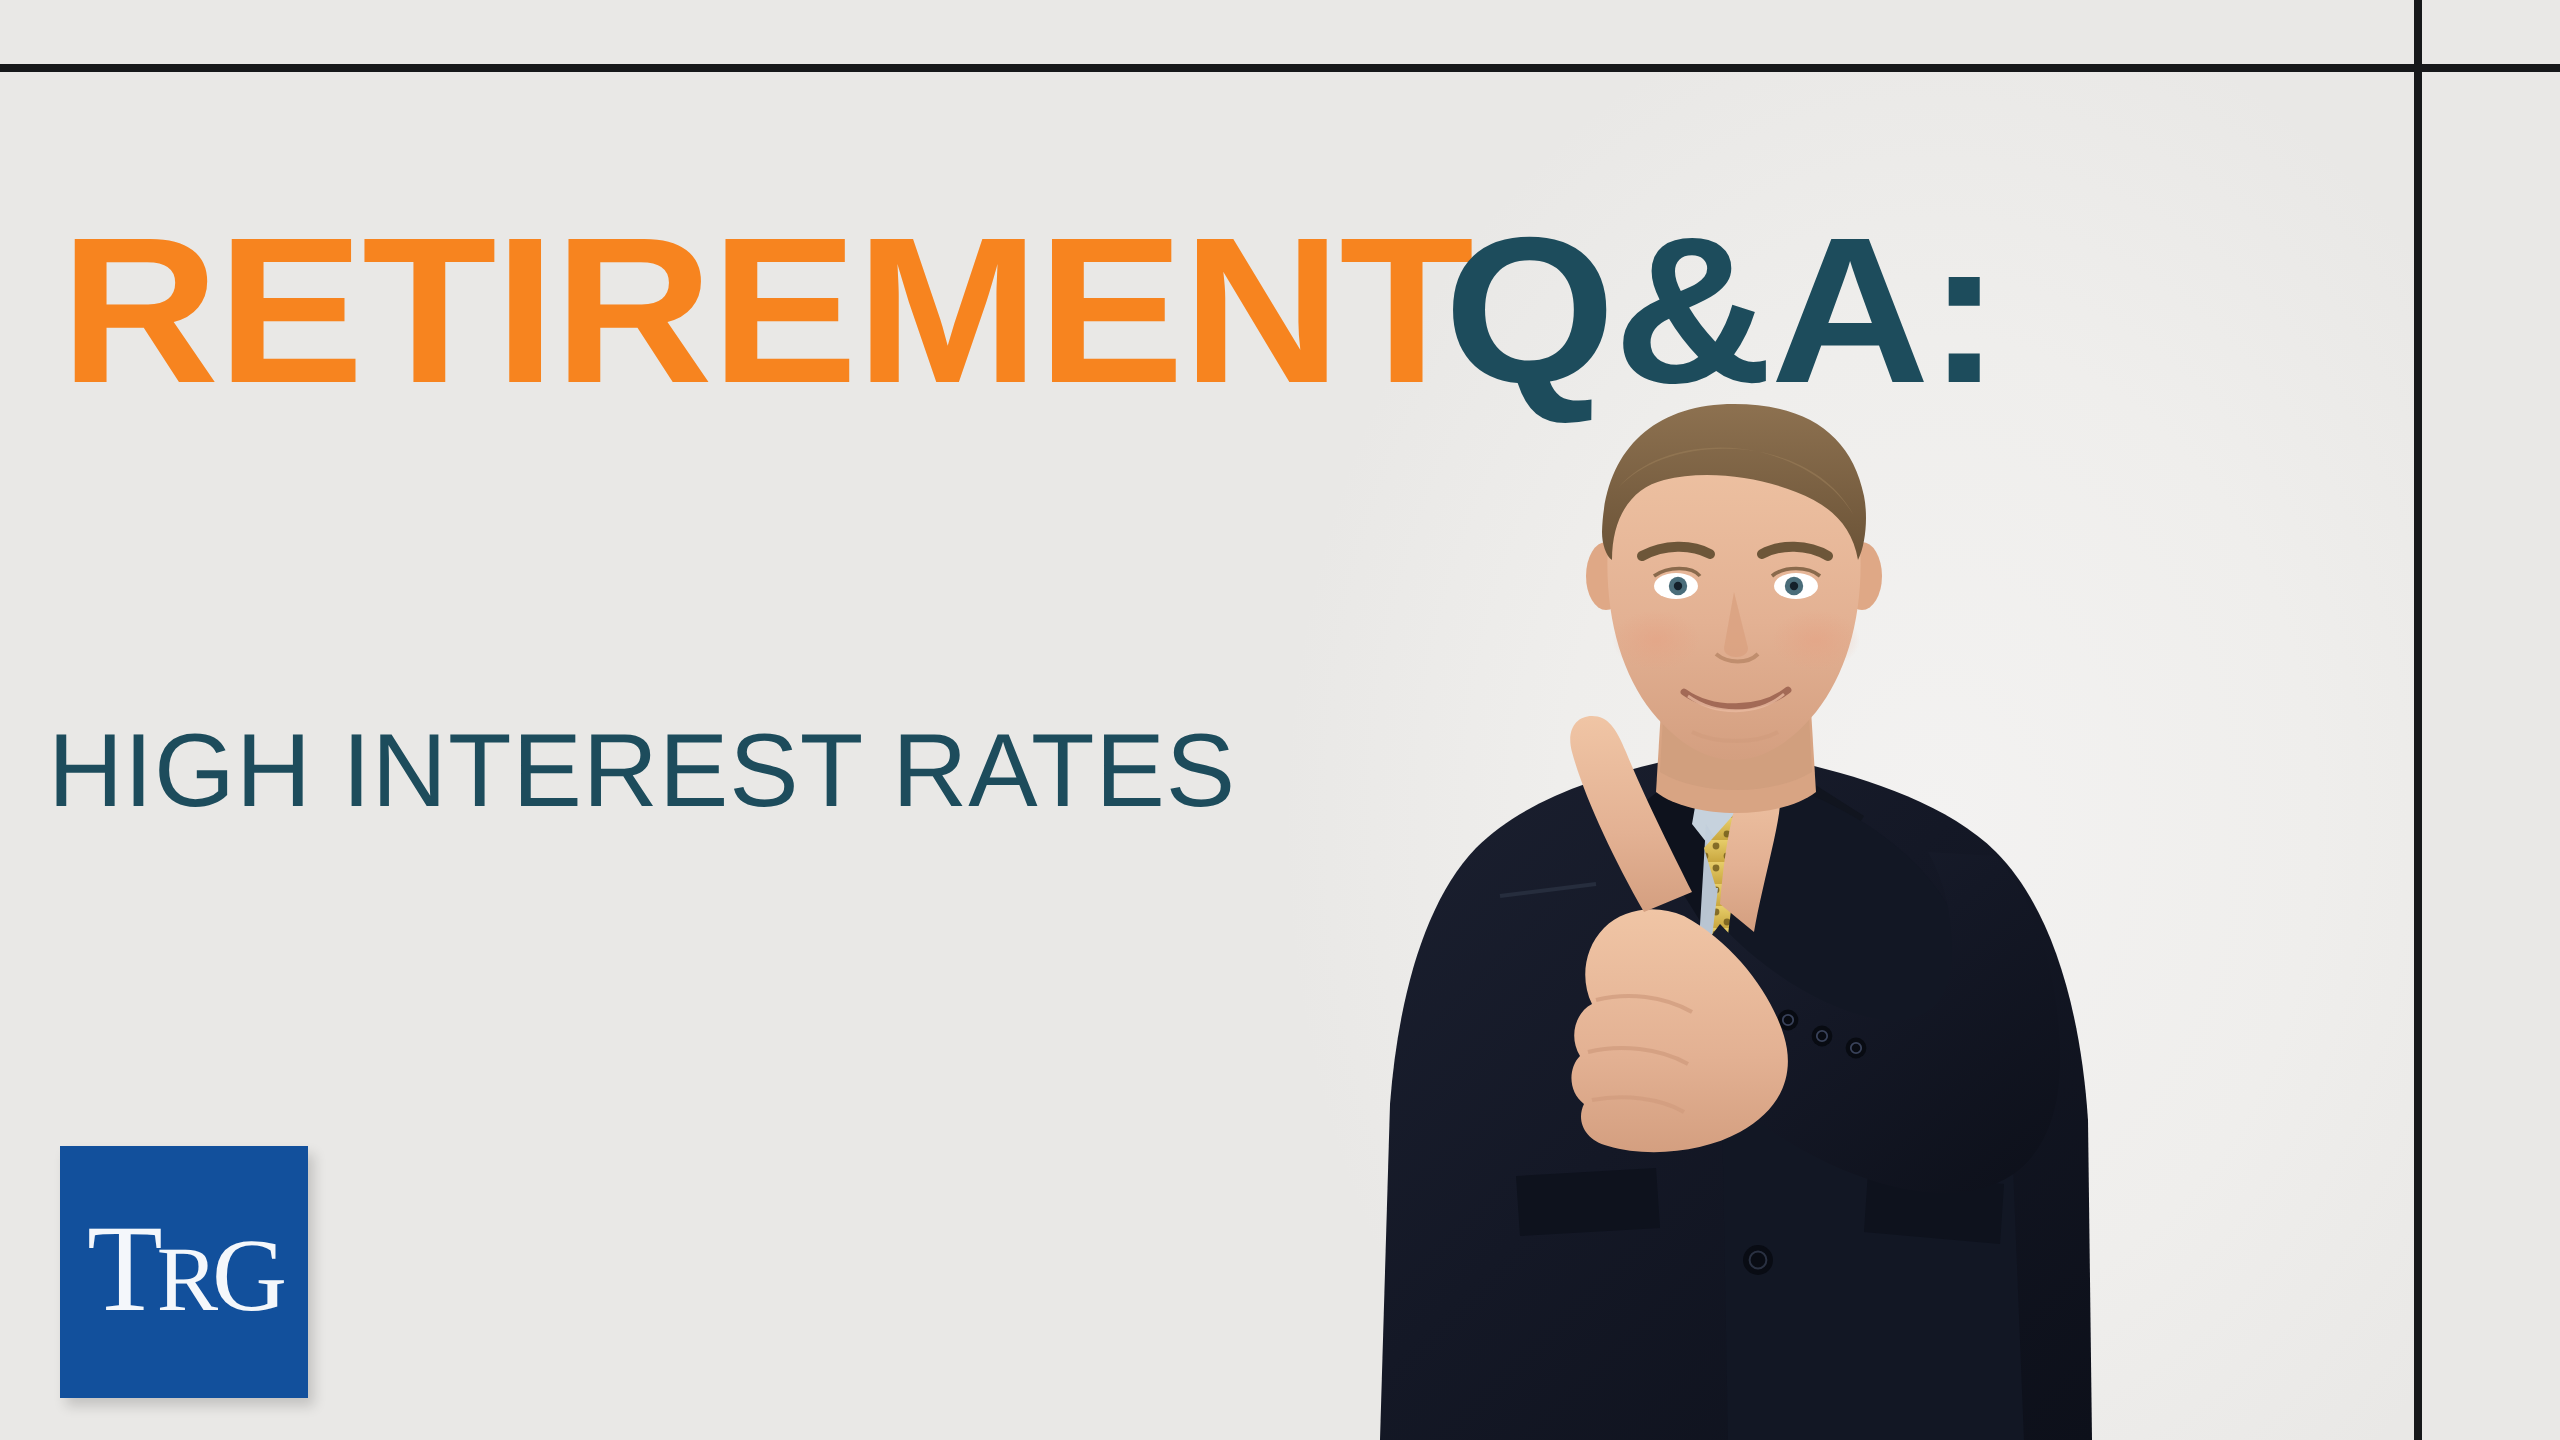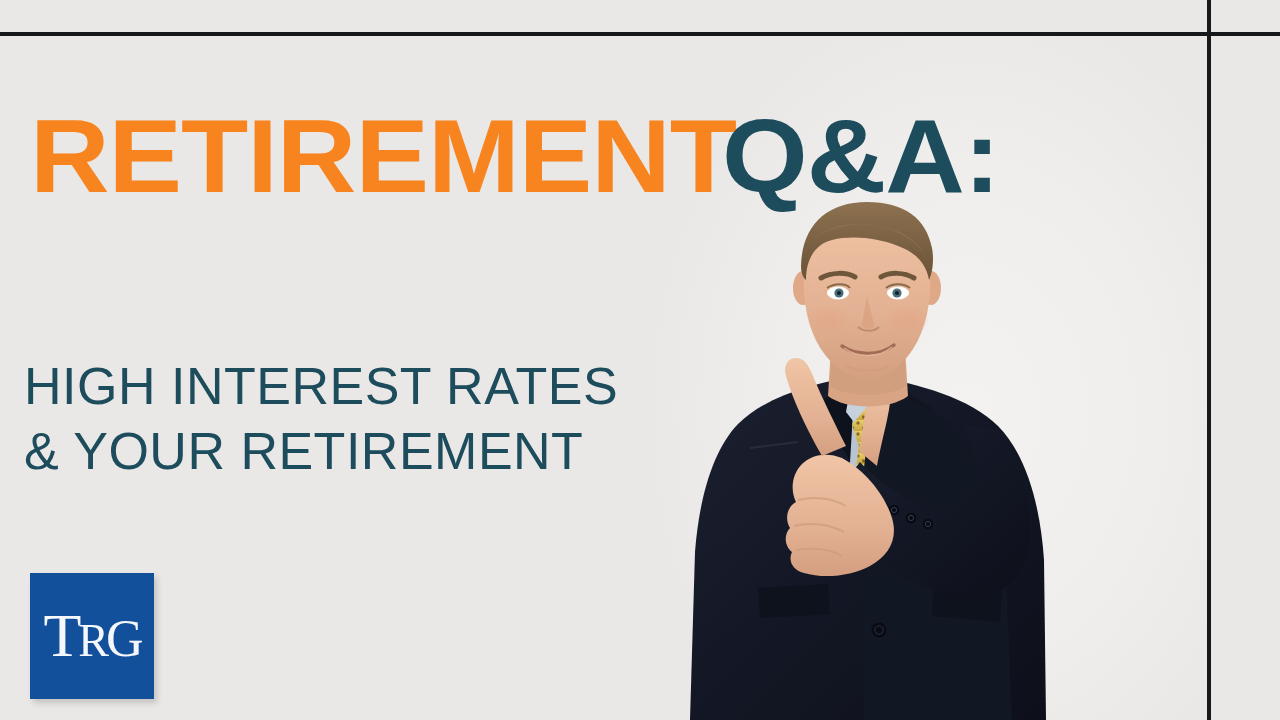--- a/index.html
+++ b/index.html
@@ -281,21 +281,20 @@
     </g>
   </svg>
 </div>
 
 <div id="headline">
   <span class="hl-word" id="headline-primary">RETIREMENT</span><span class="hl-word" id="headline-secondary">Q&amp;A:</span>
 </div>
 
 <div id="subtitle">
   <span class="sub-line">HIGH INTEREST RATES</span>
-  <span class="sub-line">&amp; YOUR RETIREMENT</span>
 </div>
 
 <div id="logo">
   <span id="logo-wordmark">
     <span>T</span><span class="lg-r">R</span><span class="lg-g">G</span>
   </span>
 </div>
 
 <div id="frame-top-rule"></div>
 <div id="frame-right-rule"></div>

